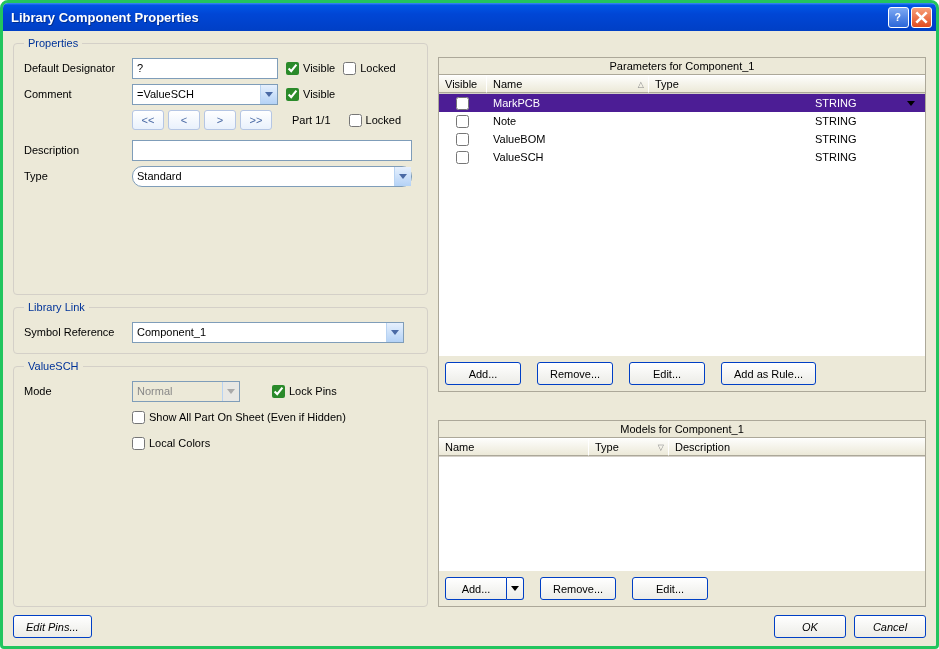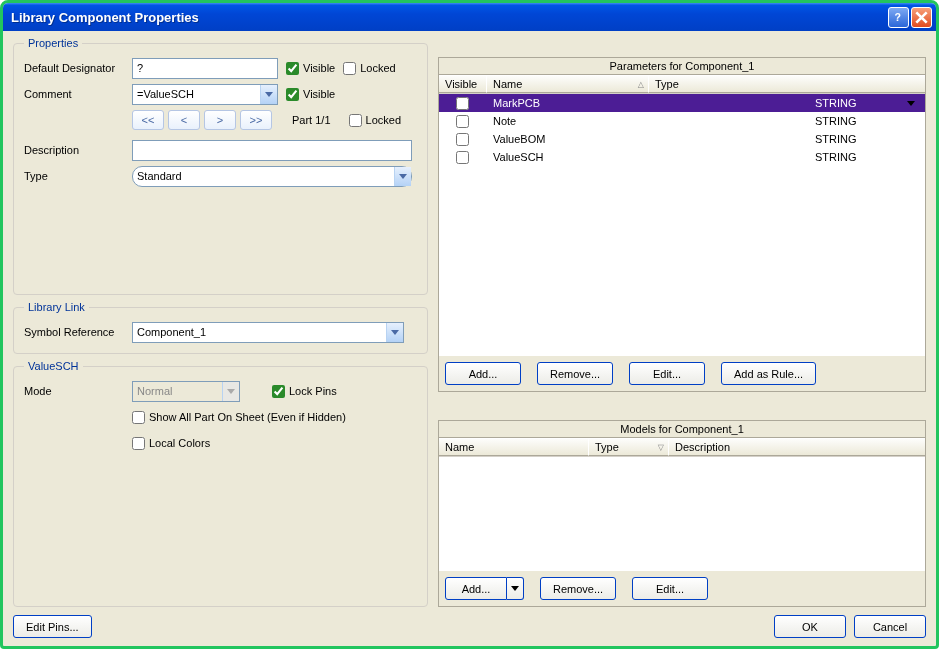--- a/index.html
+++ b/index.html
@@ -99,21 +99,21 @@
   .param-c3 { width:160px; }  
   .param-c4 { flex:1; }       
 
   .model-c1 { width:150px; }
   .model-c2 { width:80px; }
   .model-c3 { flex:1; }
 
   .panel-btnrow { display:flex; gap:16px; padding:6px 6px 6px 6px; background:#ece9d8; }
 
   
-  .footer { position:absolute; left:10px; right:10px; bottom:8px; display:flex; align-items:center; }
+  .footer { position:absolute; left:10px; right:10px; bottom:8px; display:flex; align-items:center;font-style:italic; }
   .footer .spacer { flex:1; }
 
   .caret-down { width:0; height:0; border-left:4px solid transparent; border-right:4px solid transparent; border-top:5px solid #4a6aa5; }
   .caret-down.dark { border-top-color:#000; }
 
 </style>
 </head>
 <body>
 
 <div class="window">

